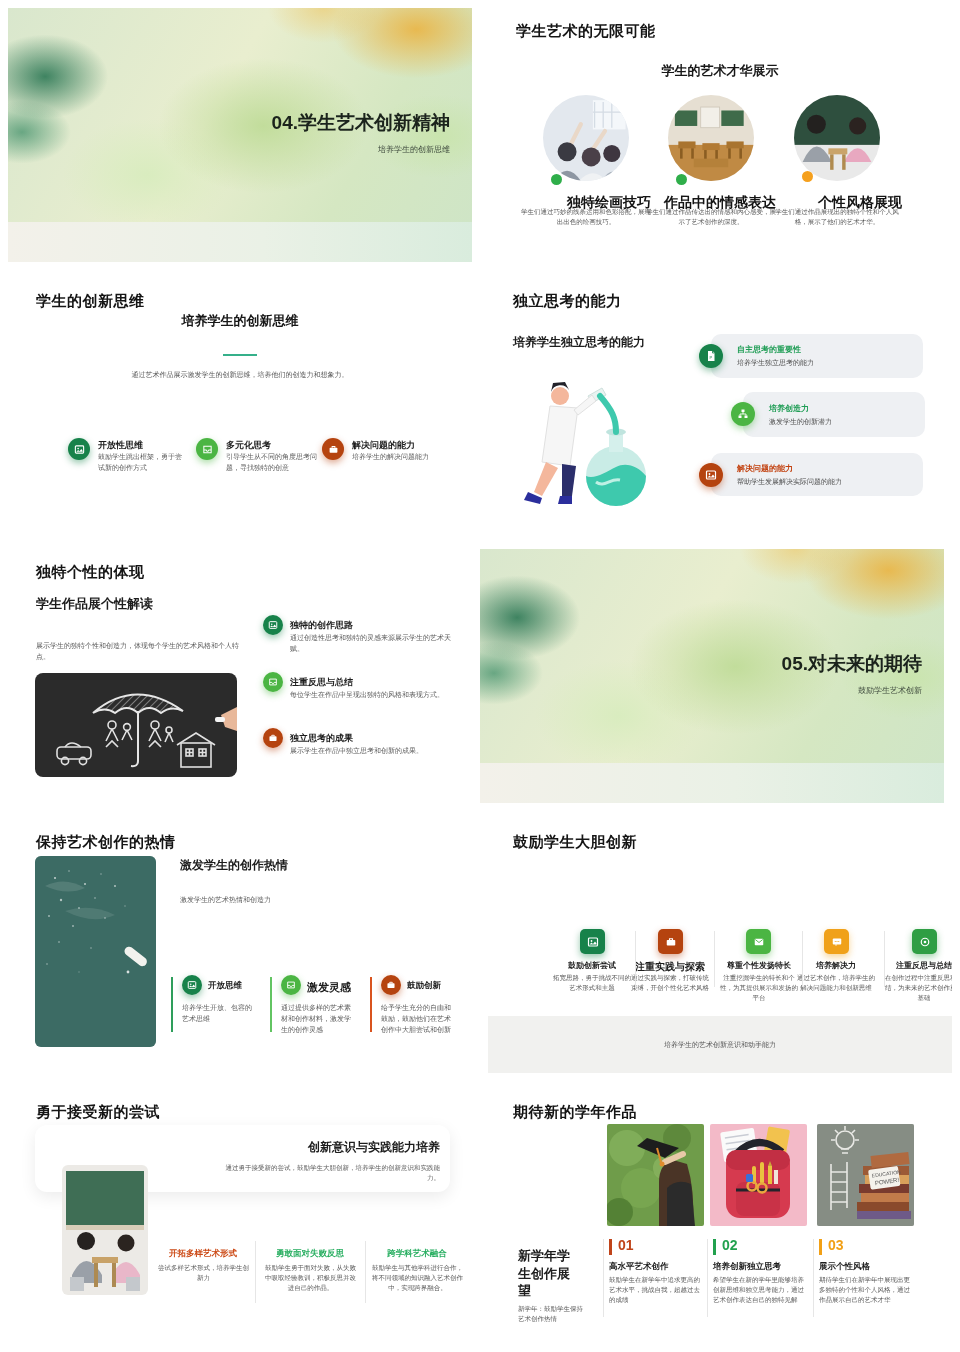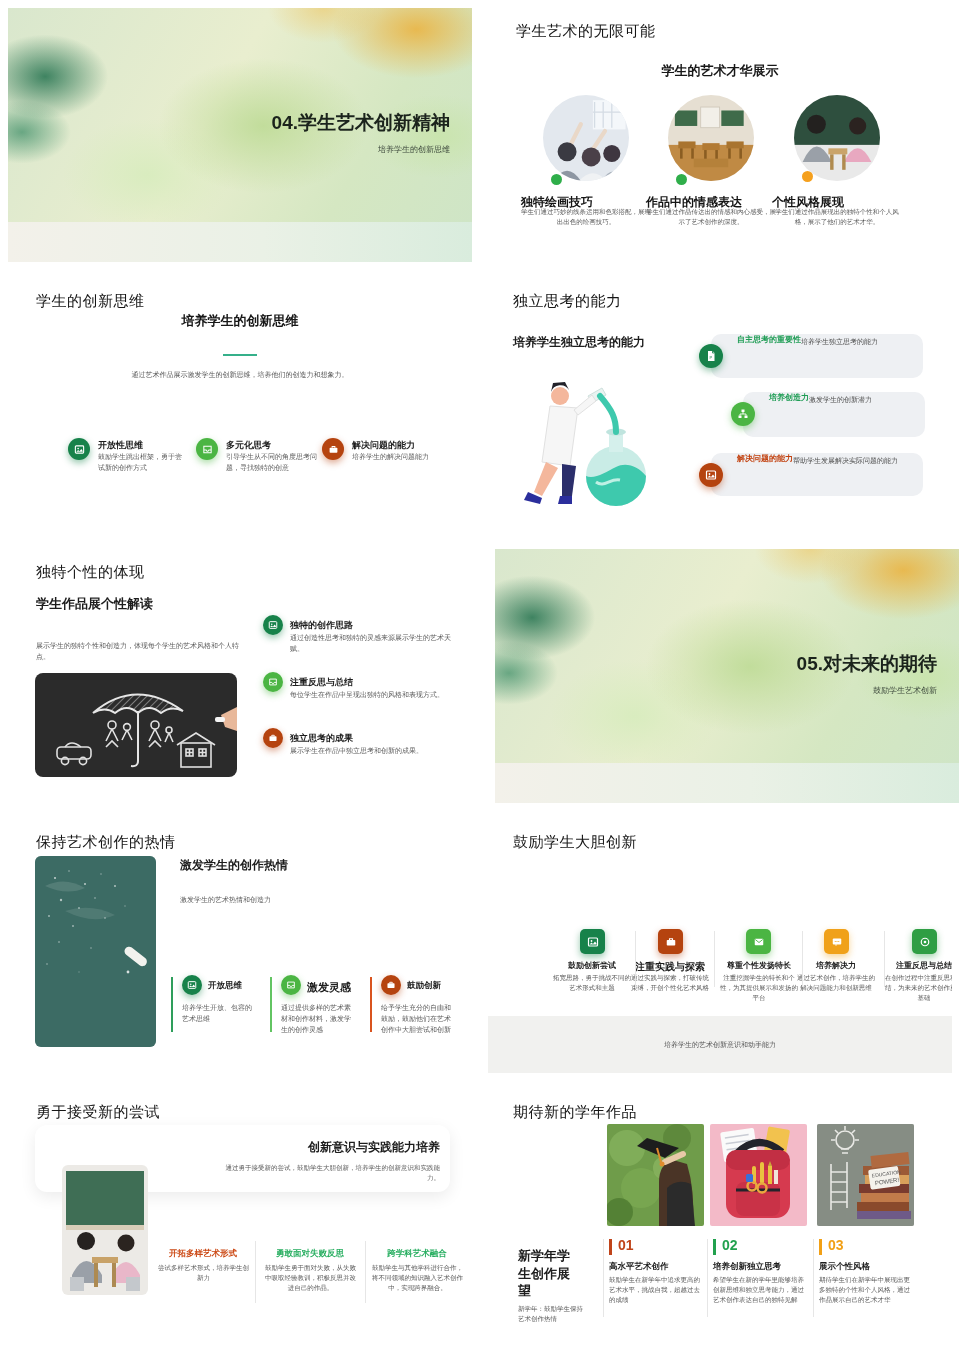--- a/index.html
+++ b/index.html
@@ -1,19 +1,19 @@
 <!DOCTYPE html>
 <html><head>
 <meta charset="utf-8">
 <style>
   html,body{margin:0;padding:0;}
   body{width:960px;height:1352px;background:#ffffff;position:relative;
        font-family:"Liberation Sans","DejaVu Sans",sans-serif;color:#1d1d1d;}
   .slide{position:absolute;width:464px;height:254px;background:#fff;overflow:hidden;}
-  .stitle{position:absolute;left:28px;top:14px;font-size:15px;font-weight:400;color:#151515;letter-spacing:.5px;}
+  .stitle{position:absolute;left:28px;top:14px;font-size:15px;font-weight:700;color:#151515;letter-spacing:.5px;}
   
   .paint{position:absolute;left:0;top:0;right:0;height:214px;background:
     radial-gradient(90px 60px at 8% 32%,rgba(23,106,70,.8),rgba(23,106,70,0) 70%),
     radial-gradient(70px 45px at 3% 58%,rgba(26,122,80,.6),rgba(26,122,80,0) 70%),
     radial-gradient(120px 70px at 88% 10%,rgba(235,177,60,.85),rgba(235,177,60,0) 70%),
     radial-gradient(80px 50px at 68% 0%,rgba(240,195,90,.55),rgba(240,195,90,0) 70%),
     radial-gradient(140px 90px at 55% 55%,rgba(190,219,150,.9),rgba(190,219,150,0) 75%),
     radial-gradient(120px 80px at 30% 78%,rgba(216,236,190,.95),rgba(216,236,190,0) 70%),
     radial-gradient(100px 60px at 93% 60%,rgba(200,228,170,.85),rgba(200,228,170,0) 70%),
     linear-gradient(120deg,#d9e7cd,#e9eecf 45%,#d5e7c2 75%,#cfe5c6);}
@@ -30,27 +30,27 @@
   .ci{position:absolute;width:22px;height:22px;border-radius:50%;display:flex;align-items:center;justify-content:center;}
   .ci.sm{width:20px;height:20px}.ci.lg{width:24px;height:24px}
   .dkg{background:#17824a;box-shadow:0 3px 7px rgba(23,130,74,.45);}
   .grn{background:#4bb543;box-shadow:0 3px 7px rgba(75,181,67,.45);}
   .red{background:#b5430f;box-shadow:0 3px 7px rgba(181,67,15,.45);}
   .amb{background:#f0a11a;box-shadow:0 3px 7px rgba(240,161,26,.45);}
   .sqi{position:absolute;width:25px;height:25px;border-radius:5px;display:flex;align-items:center;justify-content:center;}
   
   .circle{position:absolute;width:86px;height:86px;border-radius:50%;overflow:hidden;top:87px;}
   .cdot{position:absolute;width:11px;height:11px;border-radius:50%;}
-  .cap{position:absolute;font-weight:800;font-size:12px;color:#141414;text-align:left;width:130px;}
+  .cap{position:absolute;font-weight:800;font-size:14px;color:#141414;text-align:right;width:130px;}
   .cdesc{position:absolute;font-size:6.5px;color:#5a5a5a;text-align:center;width:134px;line-height:1.5;}
   
   .divider{position:absolute;left:50%;margin-left:-17px;top:76px;width:34px;height:2px;background:#35b08a;}
   .para-c{position:absolute;left:82px;top:92px;width:300px;text-align:center;font-size:7px;color:#555;}
   
-  .card{position:absolute;background:#eef0f3;border-radius:10px;display:flex;padding-left:26px;box-sizing:border-box;}
+  .card{position:absolute;background:#eef0f3;border-radius:10px;display:flex;flex-direction:column;justify-content:center;padding-left:26px;box-sizing:border-box;}
   .card .cl{font-weight:800;font-size:8px;}
   .card .cd{font-size:7px;color:#4d4d4d;margin-top:3px;}
   
   .vbar{position:absolute;width:2px;height:55px;}
   
   .divv{position:absolute;width:1px;background:#e6e6e6;}
   .band{position:absolute;left:0;right:0;top:197px;height:57px;background:#f1f1ef;display:flex;align-items:center;justify-content:center;}
   .band div{font-size:7px;color:#555;}
   
   .scard{position:absolute;left:27px;top:36px;width:415px;height:67px;background:#fff;border-radius:12px;box-shadow:0 5px 16px rgba(0,0,0,.08);}
@@ -293,21 +293,21 @@
   <div class="ci sm red" style="left:255px;top:179px">
     <svg width="10" height="10" viewBox="0 0 24 24">
         <rect x="3.5" y="8" width="17" height="11" rx="1.6" fill="#fff"></rect>
         <path d="M9 8V5.5h6V8" fill="none" stroke="#fff" stroke-width="2.2"></path>
       </svg>
   </div>
   <div class="t-label" style="left:282px;top:183px">独立思考的成果</div>
   <div class="t-desc" style="left:282px;top:197px;width:165px">展示学生在作品中独立思考和创新的成果。</div>
 </div>
 
-<div class="slide" style="left:495px;top:549px">
+<div class="slide" style="left:480px;top:549px">
   <div class="paint"></div>
   <div class="strip"></div>
   <div class="cover-title">05.对未来的期待</div>
   <div class="cover-sub">鼓励学生艺术创新</div>
 </div>
 
 <div class="slide" style="left:8px;top:819px">
   <div class="stitle">保持艺术创作的热情</div>
   <div style="position:absolute;left:27px;top:37px;width:121px;height:191px;border-radius:6px;overflow:hidden">
     <svg width="121" height="191" viewBox="0 0 121 191">

